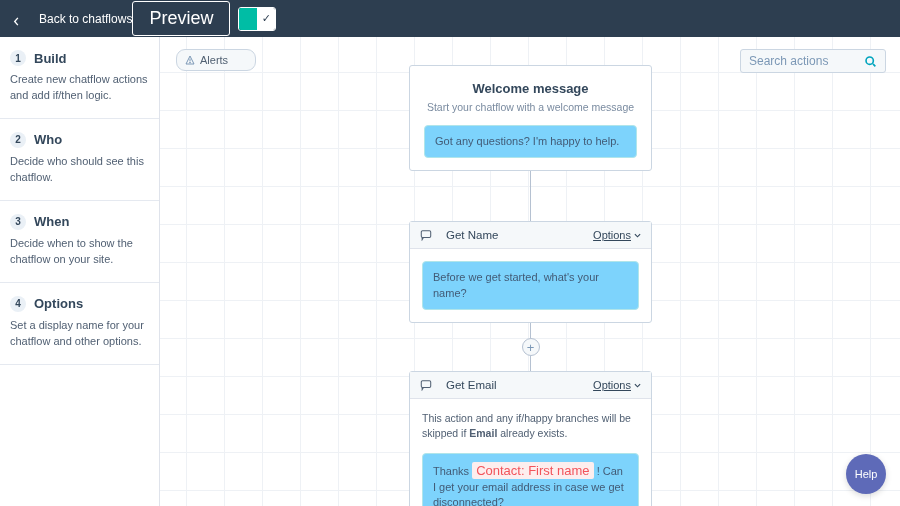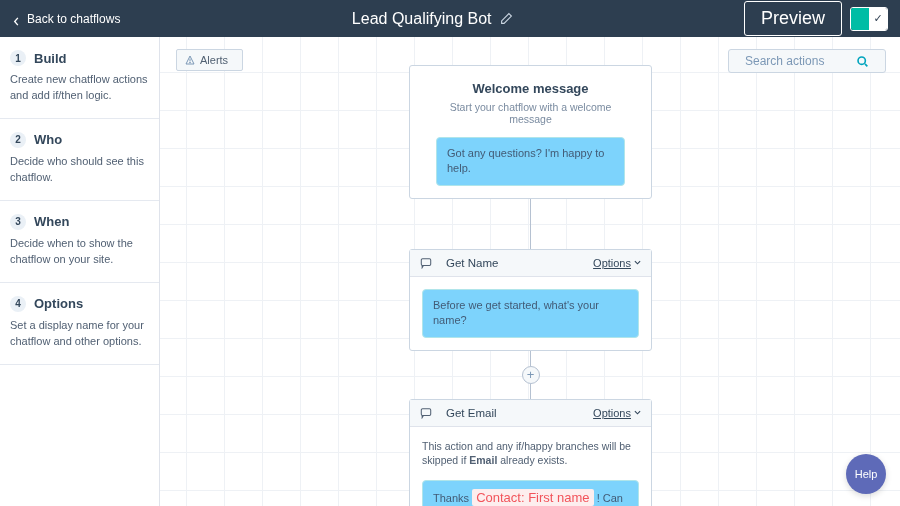--- a/index.html
+++ b/index.html
@@ -1,45 +1,45 @@
 <!DOCTYPE html>
 <html><head>
 <meta charset="utf-8">
 <style>
   * { box-sizing: border-box; margin: 0; padding: 0; }
   body { font-family: -apple-system, BlinkMacSystemFont, "Segoe UI", Helvetica, Arial, sans-serif; font-size: 12px; color: #33475b; width: 900px; height: 506px; overflow: hidden; background: #fff; }
   .top-bar { height: 37px; background: #2d3e50; display: flex; align-items: center; padding: 0 12px; color: #fff; }
-  .back { display: flex; align-items: flex-end; gap: 6px; font-size: 12px; cursor: pointer; }
+  .back { display: flex; align-items: flex-end; gap: 18px; font-size: 12px; cursor: pointer; }
   .back svg { width: 9px; height: 9px; }
   .title-wrap { flex: 1; display: flex; justify-content: center; align-items: center; gap: 8px; }
   .title { font-size: 16px; font-weight: 500; }
   .title-wrap svg { width: 13px; height: 13px; stroke: #cbd6e2; }
   .preview-btn { border: 1px solid #fff; background: transparent; color: #fff; padding: 6px 16px; font-size: 18px; border-radius: 3px; cursor: pointer; margin-right: 8px; }
   .toggle { display: flex; border-radius: 3px; overflow: hidden; border: 1px solid #fff; }
   .toggle-on { width: 18px; height: 22px; background: #00bda5; }
   .toggle-off { width: 18px; height: 22px; background: #fff; display: flex; align-items: center; justify-content: center; color: #2d3e50; font-size: 11px; }
   .main { display: flex; height: 469px; }
   .sidebar { width: 160px; border-right: 1px solid #dfe3eb; }
   .step { padding: 13px 10px 14px; border-bottom: 1px solid #e5e9f0; }
   .step-head { display: flex; align-items: center; gap: 8px; margin-bottom: 6px; }
   .step-num { width: 16px; height: 16px; border-radius: 50%; background: #eaf0f6; display: flex; align-items: center; justify-content: center; font-size: 10px; font-weight: 600; color: #33475b; }
   .step-title { font-size: 13px; font-weight: 600; }
   .step-desc { font-size: 11px; line-height: 1.45; color: #516073; }
   .canvas { flex: 1; position: relative; background-image: linear-gradient(#eef1f5 1px, transparent 1px), linear-gradient(90deg, #eef1f5 1px, transparent 1px); background-size: 38px 38px; background-position: -12px -3px; }
-  .alerts-btn { position: absolute; top: 12px; left: 16px; border: 1px solid #cbd6e2; background: #f5f8fa; color: #506072; padding: 4px 14px 4px 8px; font-size: 11px; border-radius: 2px; display: flex; align-items: center; gap: 5px; cursor: pointer; }
+  .alerts-btn { position: absolute; top: 12px; left: 16px; border: 1px solid #cbd6e2; background: #f5f8fa; color: #506072; padding: 4px 27px 4px 8px; font-size: 11px; border-radius: 9px; display: flex; align-items: center; gap: 5px; cursor: pointer; }
   .alerts-btn svg { width: 10px; height: 10px; }
-  .search-wrap { position: absolute; top: 12px; right: 14px; width: 158px; border: 1px solid #cbd6e2; background: #f5f8fa; border-radius: 3px; display: flex; align-items: center; padding: 4px 16px; }
+  .search-wrap { position: absolute; top: 12px; right: 14px; width: 146px; border: 1px solid #cbd6e2; background: #f5f8fa; border-radius: 3px; display: flex; align-items: center; padding: 4px 8px; }
   .search-wrap input { flex: 1; border: none; background: transparent; outline: none; font-size: 12px; color: #33475b; min-width: 0; }
   .search-wrap input::placeholder { color: #7c98b6; }
   .search-wrap svg { width: 13px; height: 13px; stroke: #00a4bd; }
   .flow { position: absolute; left: 249px; top: 28px; width: 243px; }
   .connector { width: 1px; background: #b5c1d1; margin: 0 auto; }
   .add-btn { width: 18px; height: 18px; border: 1px solid #b5c1d1; background: #f5f8fa; border-radius: 50%; margin: 0 auto; display: flex; align-items: center; justify-content: center; color: #7c98b6; font-size: 13px; line-height: 1; cursor: pointer; }
   .card { border: 1px solid #cbd6e2; border-radius: 3px; background: #fff; }
-  .card-welcome { padding: 15px 26px 12px; text-align: center; }
+  .card-welcome { padding: 15px 14px 12px; text-align: center; }
   .card-welcome-title { font-size: 13px; font-weight: 600; margin-bottom: 5px; }
   .card-welcome-sub { font-size: 10.5px; color: #7a8ba0; margin-bottom: 12px; }
   .bubble { border: 1px solid #b0e5ea; background: #7dd3fc; border-radius: 4px; padding: 8px 10px; font-size: 11px; text-align: left; color: #425b76; line-height: 1.4; }
   .card-head { background: #f5f8fa; border-bottom: 1px solid #dfe3eb; padding: 7px 10px; display: flex; align-items: center; gap: 14px; }
   .card-head svg { width: 12px; height: 12px; stroke: #516073; fill: none; }
   .card-head-title { font-size: 11.5px; font-weight: 500; flex: 1; }
   .options-link { font-size: 11px; text-decoration: underline; color: #33475b; display: flex; align-items: center; gap: 3px; cursor: pointer; }
   .options-link svg { width: 7px; height: 7px; stroke: #33475b; }
   .card-body { padding: 12px 12px; }
   .note { font-size: 10.5px; color: #516073; line-height: 1.4; margin-bottom: 12px; }
@@ -49,26 +49,20 @@
 </style>
 </head>
 <body>
 
 <div class="top-bar">
   <div class="back">
     <svg viewBox="0 0 10 10" fill="none" stroke="#fff" stroke-width="1.5">
         <path d="M6.5 1 L3 5 L6.5 9"></path>
       </svg>
     <span>Back to chatflows</span>
-  </div>
-  <div class="title-wrap">
-    <span class="title">Lead Qualifying Bot</span>
-    <svg viewBox="0 0 16 16" fill="none" stroke-width="1.4">
-        <path d="M11 2l3 3L5 14H2v-3L11 2z"></path>
-      </svg>
   </div>
   <button class="preview-btn">Preview</button>
   <div class="toggle">
     <div class="toggle-on"></div>
     <div class="toggle-off">✓</div>
   </div>
 </div>
 
 <div class="main">
   <div class="sidebar">

